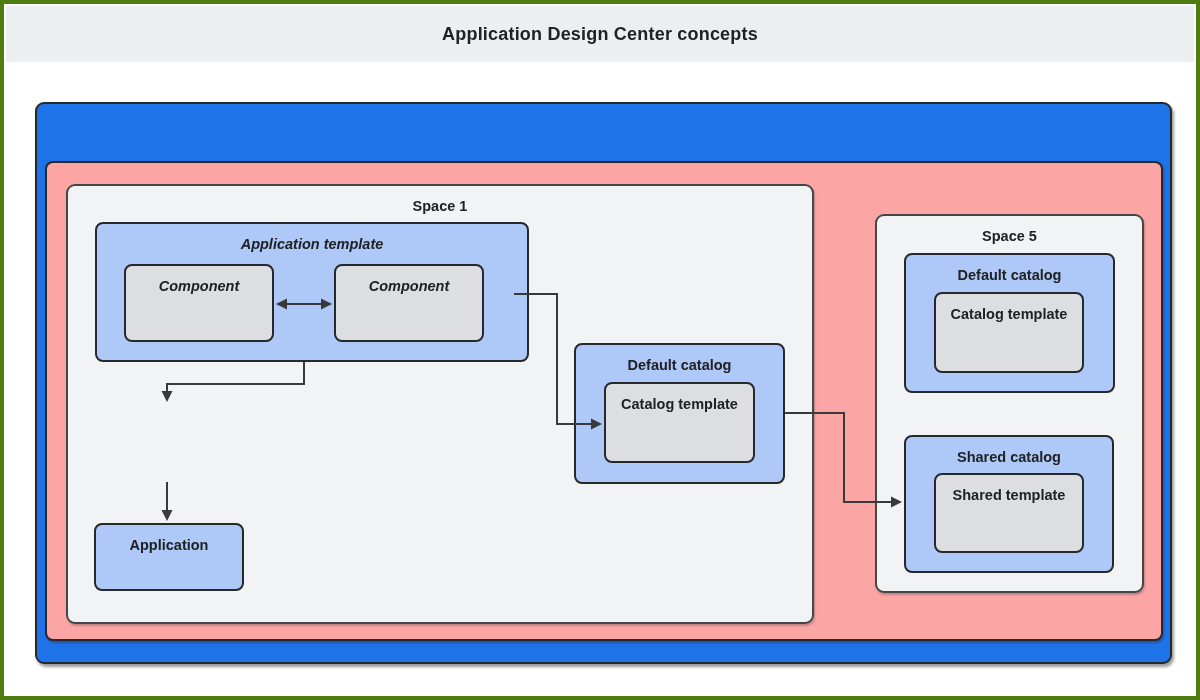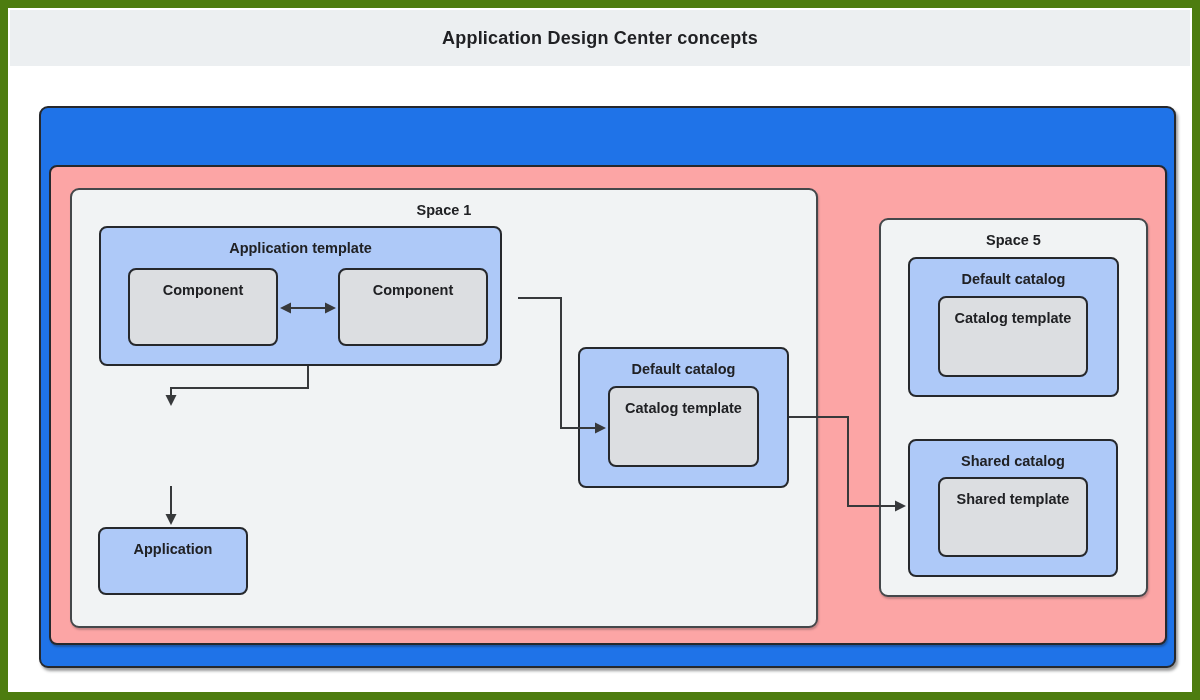--- a/index.html
+++ b/index.html
@@ -2,21 +2,21 @@
 <html style="--banner-bg: #eceff1; --frame-blue: #1f73e8; --node-blue: #aec9f8; --node-gray: #dcdee1; --space-bg: #f1f3f4; --line-dark: #37393b; --text-dark: #202124; --logo-text: #ffffff;"><head>
 <meta charset="utf-8">
 <style>
   :root{
     --banner-bg:#eceff1; --frame-blue:#1f73e8; --node-blue:#aec9f8;
     --node-gray:#dcdee1; --space-bg:#f1f3f4; --line-dark:#37393b;
     --text-dark:#202124; --logo-text:#ffffff;
   }
   *{margin:0;padding:0;box-sizing:border-box;}
   body{font-family:"Liberation Sans","DejaVu Sans",sans-serif;background:#fff;}
-  .page{position:relative;width:1200px;height:700px;background:#fff;border:8px solid #4d7c0f;overflow:hidden;}
+  .page{position:relative;width:1200px;height:700px;background:#fff;border:4px solid #4d7c0f;overflow:hidden;}
   .banner{position:absolute;left:2px;top:2px;right:2px;height:56px;background:var(--banner-bg);
           display:flex;align-items:center;justify-content:center;}
   .banner h1{font-size:18px;font-weight:700;color:var(--text-dark);letter-spacing:.2px;}
   .gcp-frame{position:absolute;left:31px;top:98px;width:1137px;height:562px;background:var(--frame-blue);
              border:2px solid #26282c;border-radius:9px;box-shadow:2px 3px 3px rgba(32,33,36,.45);}
   .gcp-logo{position:absolute;left:19px;top:12px;height:36px;display:flex;align-items:center;gap:7px;
             color:var(--logo-text);font-size:23px;}
   .gcp-logo .g{font-weight:700;letter-spacing:.2px;}
   .gcp-logo .c{font-weight:400;letter-spacing:.3px;}
   .inner-frame{position:absolute;left:8px;top:57px;width:1118px;height:480px;background:#fca5a5;
@@ -26,21 +26,21 @@
   .space1{left:19px;top:21px;width:748px;height:440px;}
   .space2{left:828px;top:51px;width:269px;height:379px;}
   .space-label{position:absolute;left:0;right:0;top:12px;text-align:center;
                font-size:14.5px;font-weight:700;color:var(--text-dark);}
   .node{position:absolute;border:2px solid #26282c;border-radius:8px;}
   .node.blue{background:var(--node-blue);}
   .node.gray{background:var(--node-gray);}
   .node-label{position:absolute;left:0;right:0;top:12px;text-align:center;
               font-size:14.5px;font-weight:700;color:var(--text-dark);white-space:nowrap;}
   
-  .app-template{left:27px;top:36px;width:403px;height:140px;}
+  .app-template{left:27px;top:36px;width:434px;height:140px;font-style:italic;}
   .comp1{left:27px;top:40px;width:150px;height:78px;}
   .comp2{left:237px;top:40px;width:150px;height:78px;}
   .app-draft{left:26px;top:217px;width:150px;height:79px;}
   .application{left:26px;top:337px;width:150px;height:68px;}
   .dc1{left:506px;top:157px;width:211px;height:141px;}
   .ct1{left:28px;top:37px;width:151px;height:81px;}
   
   .dc2{left:27px;top:37px;width:211px;height:140px;}
   .ct2{left:28px;top:37px;width:150px;height:81px;}
   .sc{left:27px;top:219px;width:210px;height:138px;}

